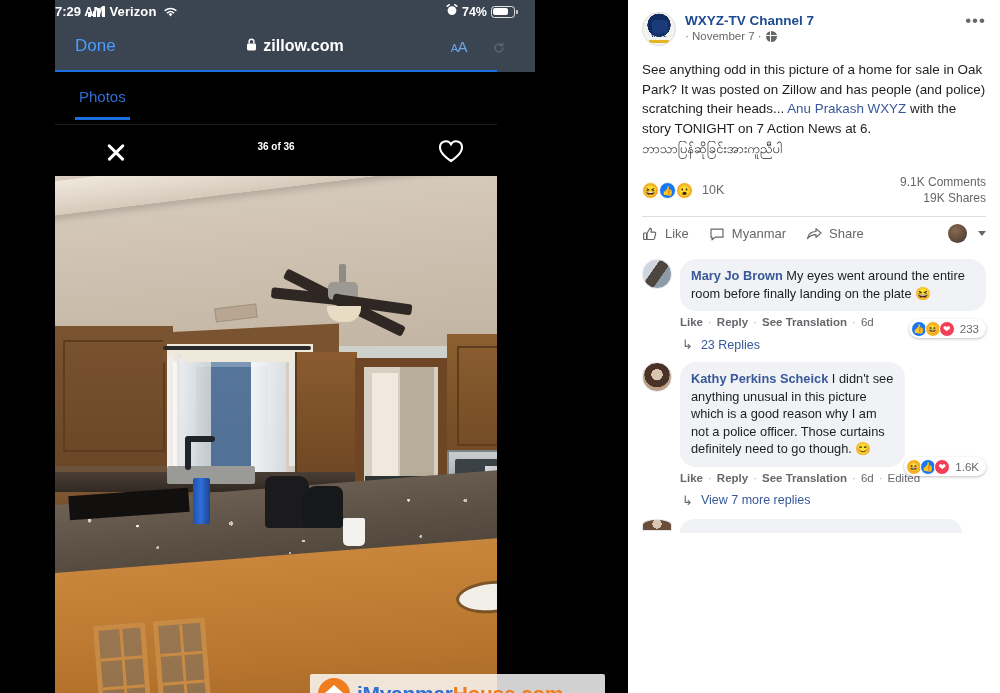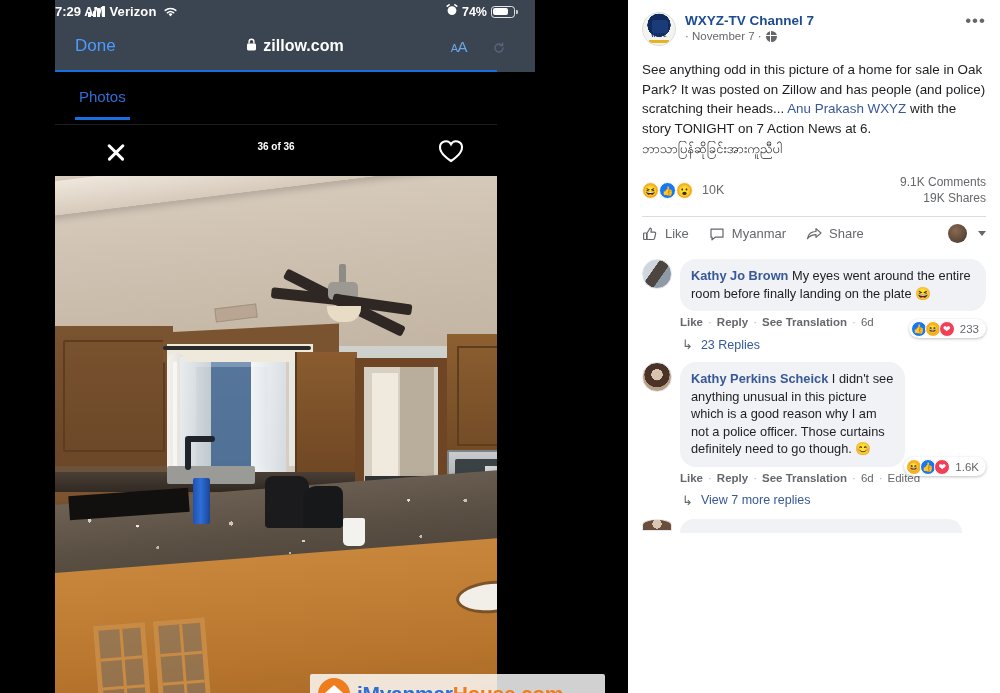--- a/index.html
+++ b/index.html
@@ -575,21 +575,21 @@
           <span class="avatar-mini"></span>
           <span class="caret"></span>
         </div>
       </div>
 
 
       <div class="comment">
         <div class="c-avatar c-av1"></div>
         <div class="c-main">
           <div class="bubble">
-            <span class="c-name">Kathy Jo Brown</span><span> My eyes went around the entire room before finally landing on the plate 😆</span>
+            <span class="c-name">Mary Jo Brown</span><span> My eyes went around the entire room before finally landing on the plate 😆</span>
           </div>
           <div class="c-actions">
             <b>Like</b>
               <span class="c-sep">·</span>
             <b>Reply</b>
               <span class="c-sep">·</span>
             <b>See Translation</b>
               <span class="c-sep">·</span>
             <span>6d</span>
           </div>

